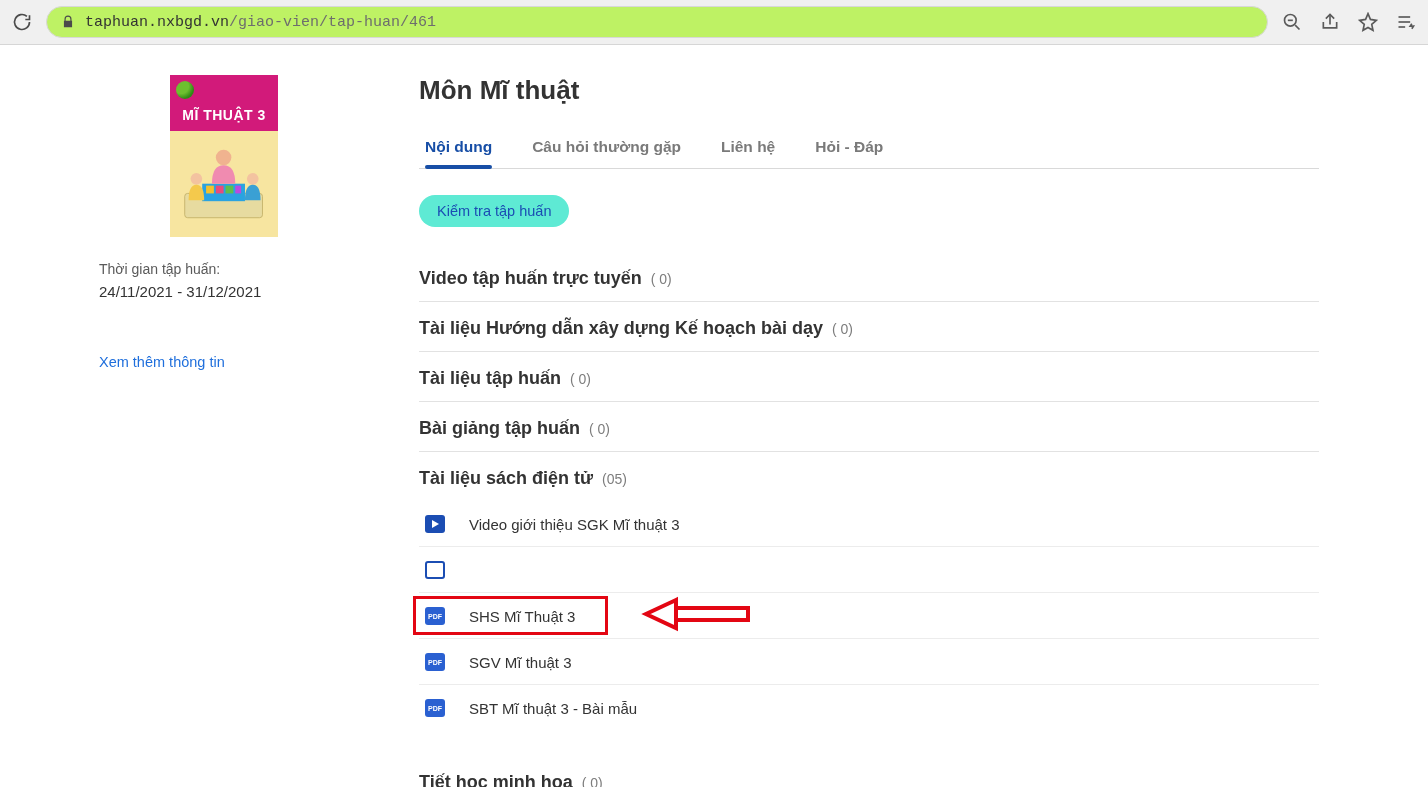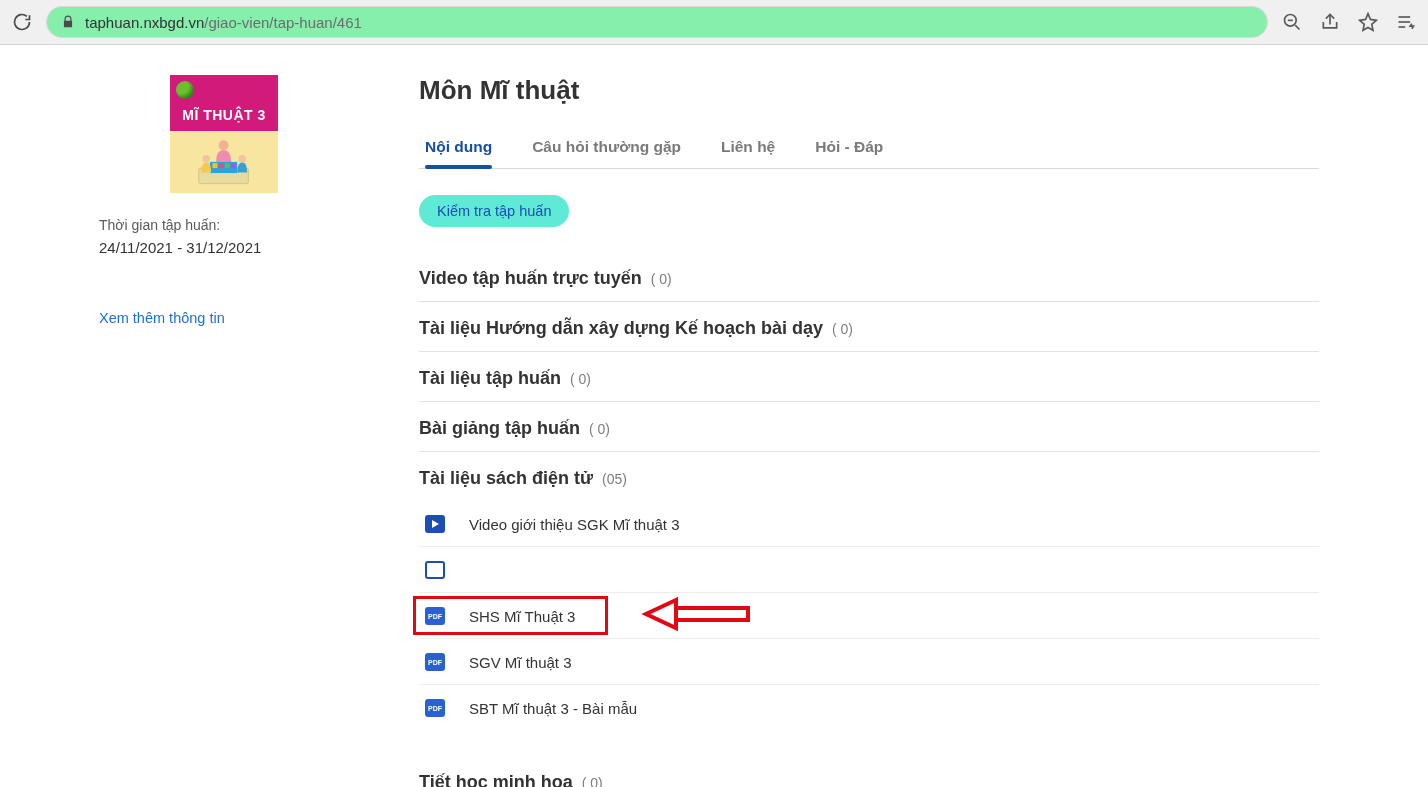--- a/index.html
+++ b/index.html
@@ -2,32 +2,32 @@
 <html><head>
 <meta charset="utf-8">
 <style>
   * { box-sizing: border-box; margin: 0; padding: 0; }
   body { font-family: Arial, Helvetica, sans-serif; background:#fff; color:#333; }
 
   
   .browser-bar { height:45px; background:#f0f0f0; border-bottom:1px solid #d6d6d6;
                  display:flex; align-items:center; padding:0 12px; gap:14px; }
   .browser-bar .reload { width:20px; height:20px; display:flex; align-items:center; justify-content:center; }
-  .url-pill { flex:1; height:32px; background:#86efac; border:1px solid #d8d8d8; border-radius:16px;
-              display:flex; align-items:center; padding:0 14px; gap:10px; }
+  .url-pill { flex:1; height:32px; background:#bef264; border:1px solid #d8d8d8; border-radius:16px;
+              display:flex; align-items:center; padding:0 14px; gap:10px;font-family:Liberation Mono, monospace; }
   .url-pill .lock { width:14px; height:14px; display:flex; align-items:center; }
   .url-text { font-size:15px; white-space:nowrap; }
   .url-text .muted { color:#6d6d6d; }
   .bar-icons { display:flex; gap:18px; align-items:center; color:#5a5a5a; }
   .bar-icons span, .bar-icons svg { width:20px; height:20px; display:flex; align-items:center; justify-content:center; }
 
   
   .page { display:flex; gap:70px; padding:30px 0 60px; max-width:1250px; margin:0 auto; }
   .sidebar { width:260px; padding-left:10px; display:flex; flex-direction:column; align-items:flex-start; }
-  .cover { width:108px; height:118px; margin:0 auto 24px; position:relative; }
+  .cover { width:108px; height:162px; margin:0 auto 24px; position:relative; }
   .cover-top { position:absolute; top:0; left:0; right:0; height:56px; background:#d21a7a; color:#fff; }
   .cover-top .leaf { position:absolute; top:6px; left:6px; width:18px; height:18px;
                      background:radial-gradient(circle at 30% 30%, #6dbf2f 40%, #2f8a14 70%);
                      border-radius:50%; }
   .cover-top .lines { position:absolute; top:6px; right:6px; font-size:5px; line-height:6px; text-align:left; }
   .cover-top .title { position:absolute; bottom:8px; left:0; right:0; text-align:center;
                       font-size:14px; font-weight:700; letter-spacing:0.5px; }
   .cover-bot { position:absolute; top:56px; left:0; right:0; bottom:0; background:#f7e5a0;
                display:flex; align-items:center; justify-content:center; }
   .cover-bot svg { width:90%; height:90%; }

